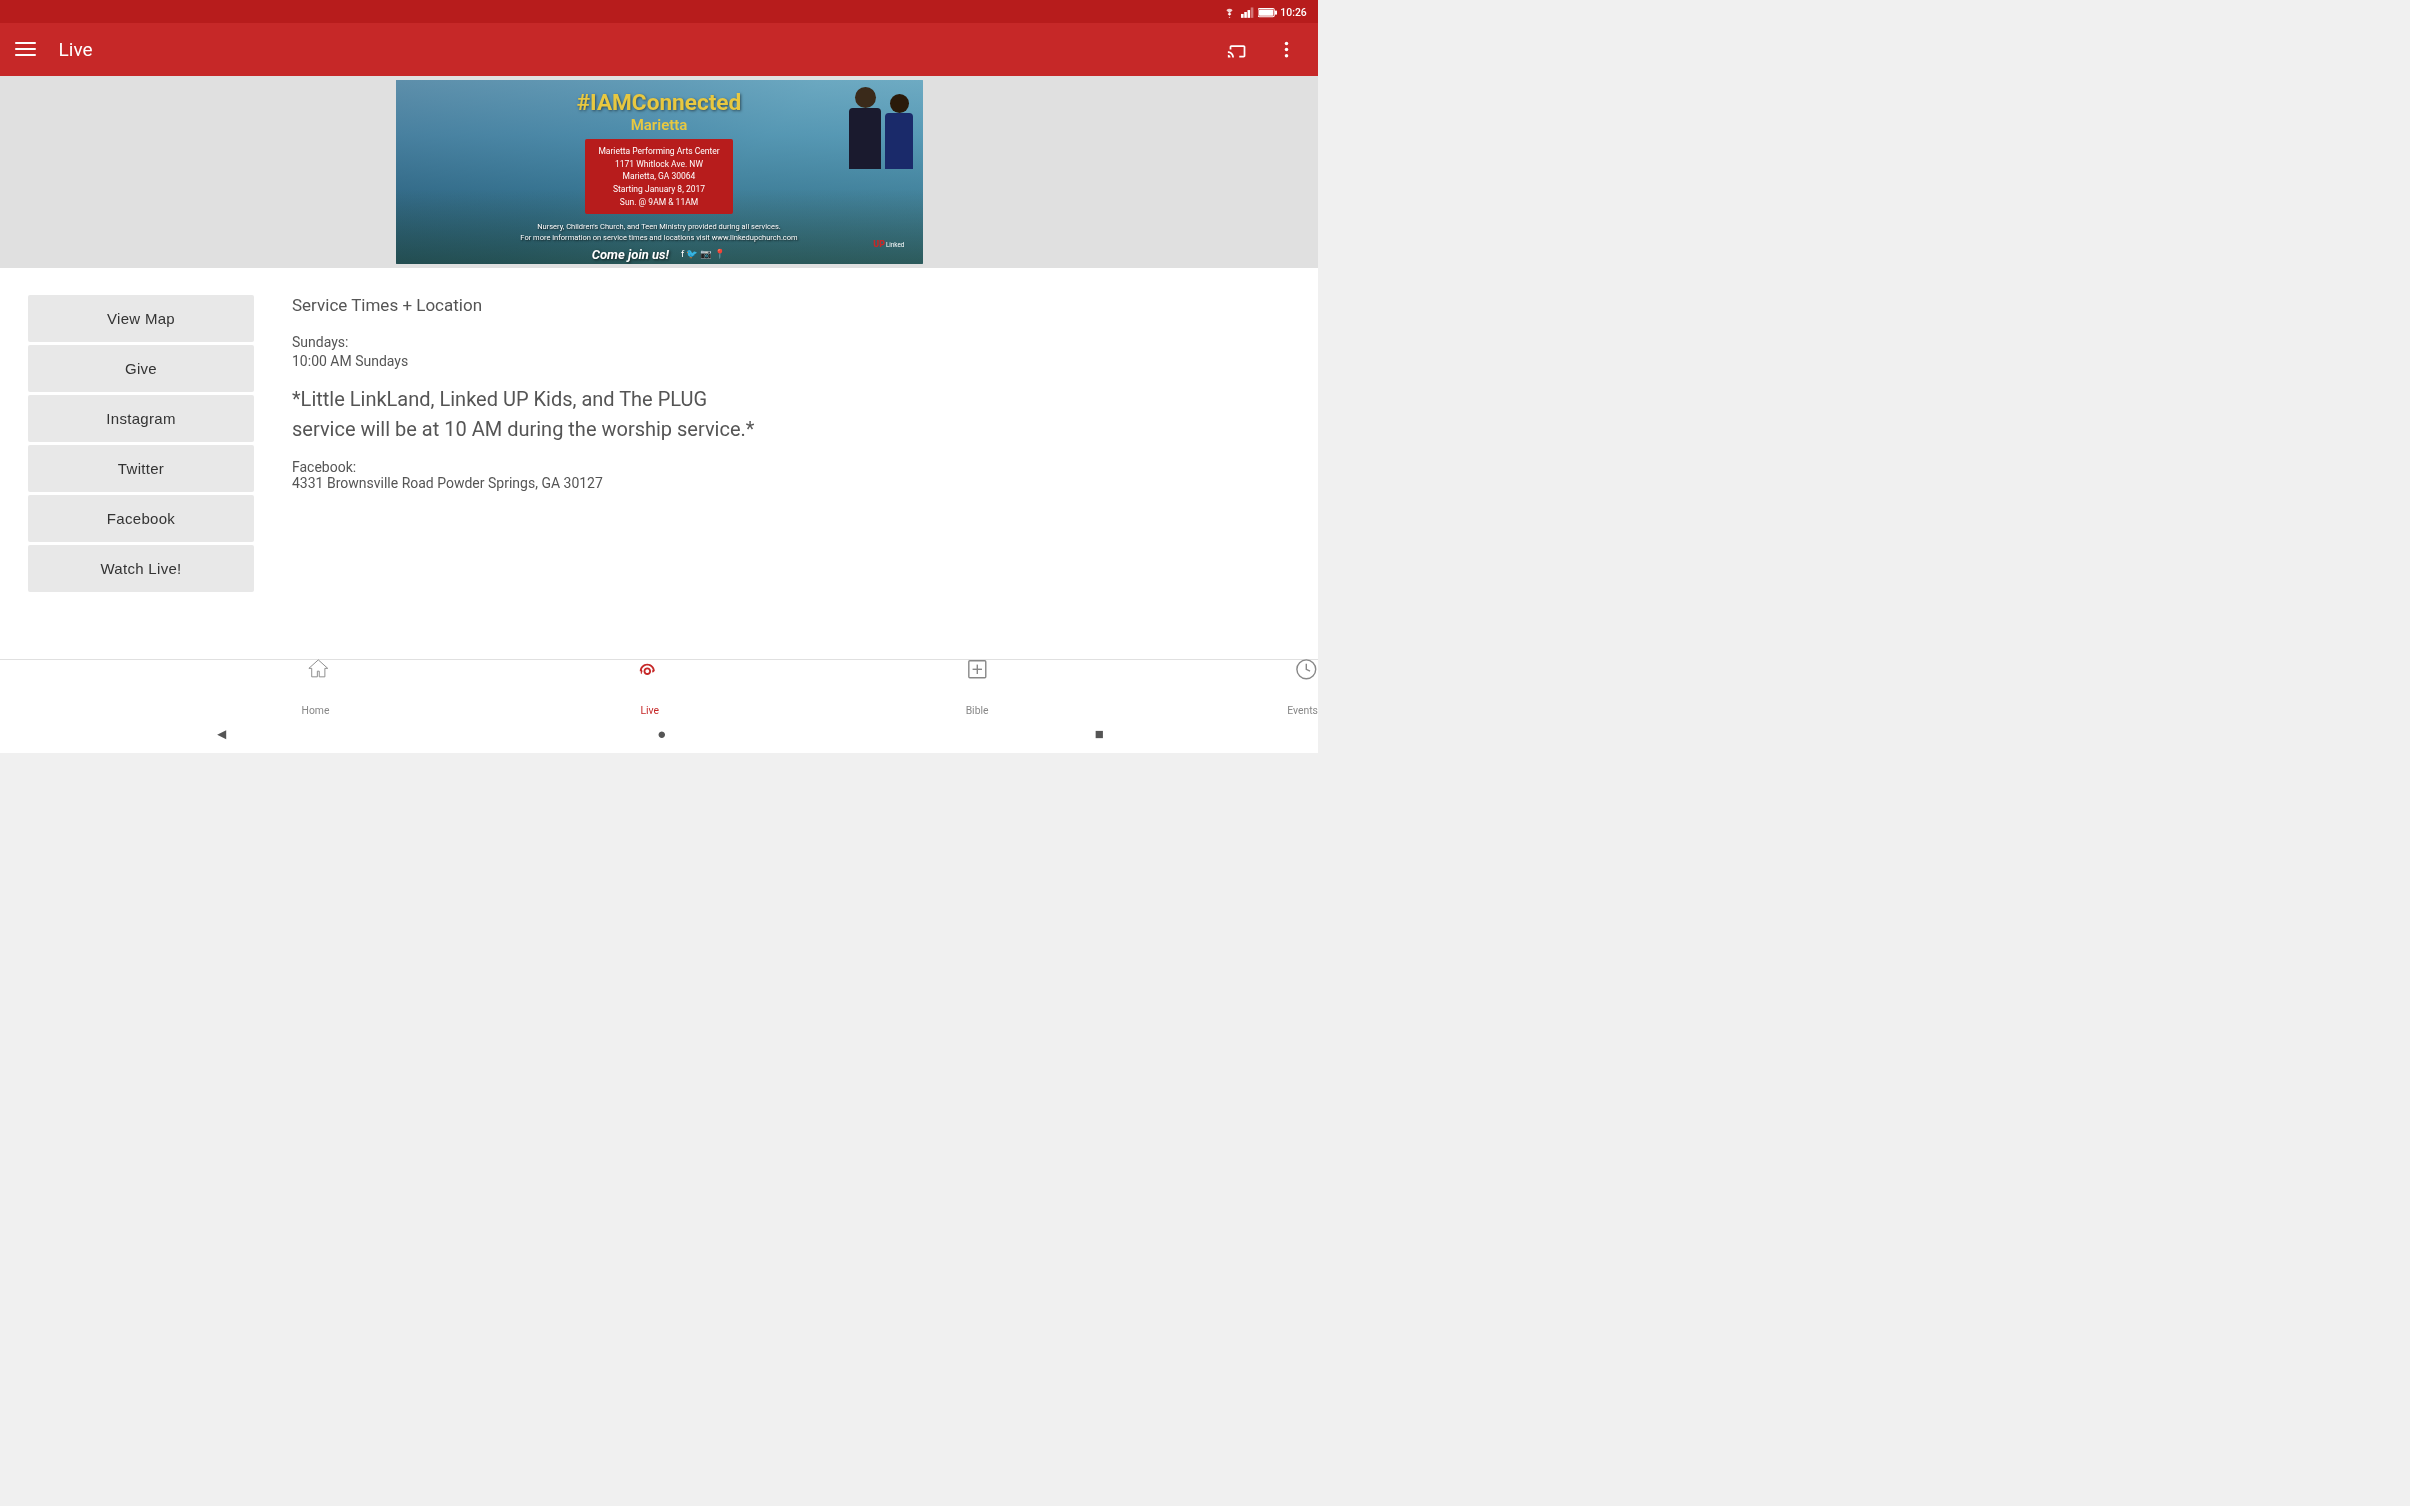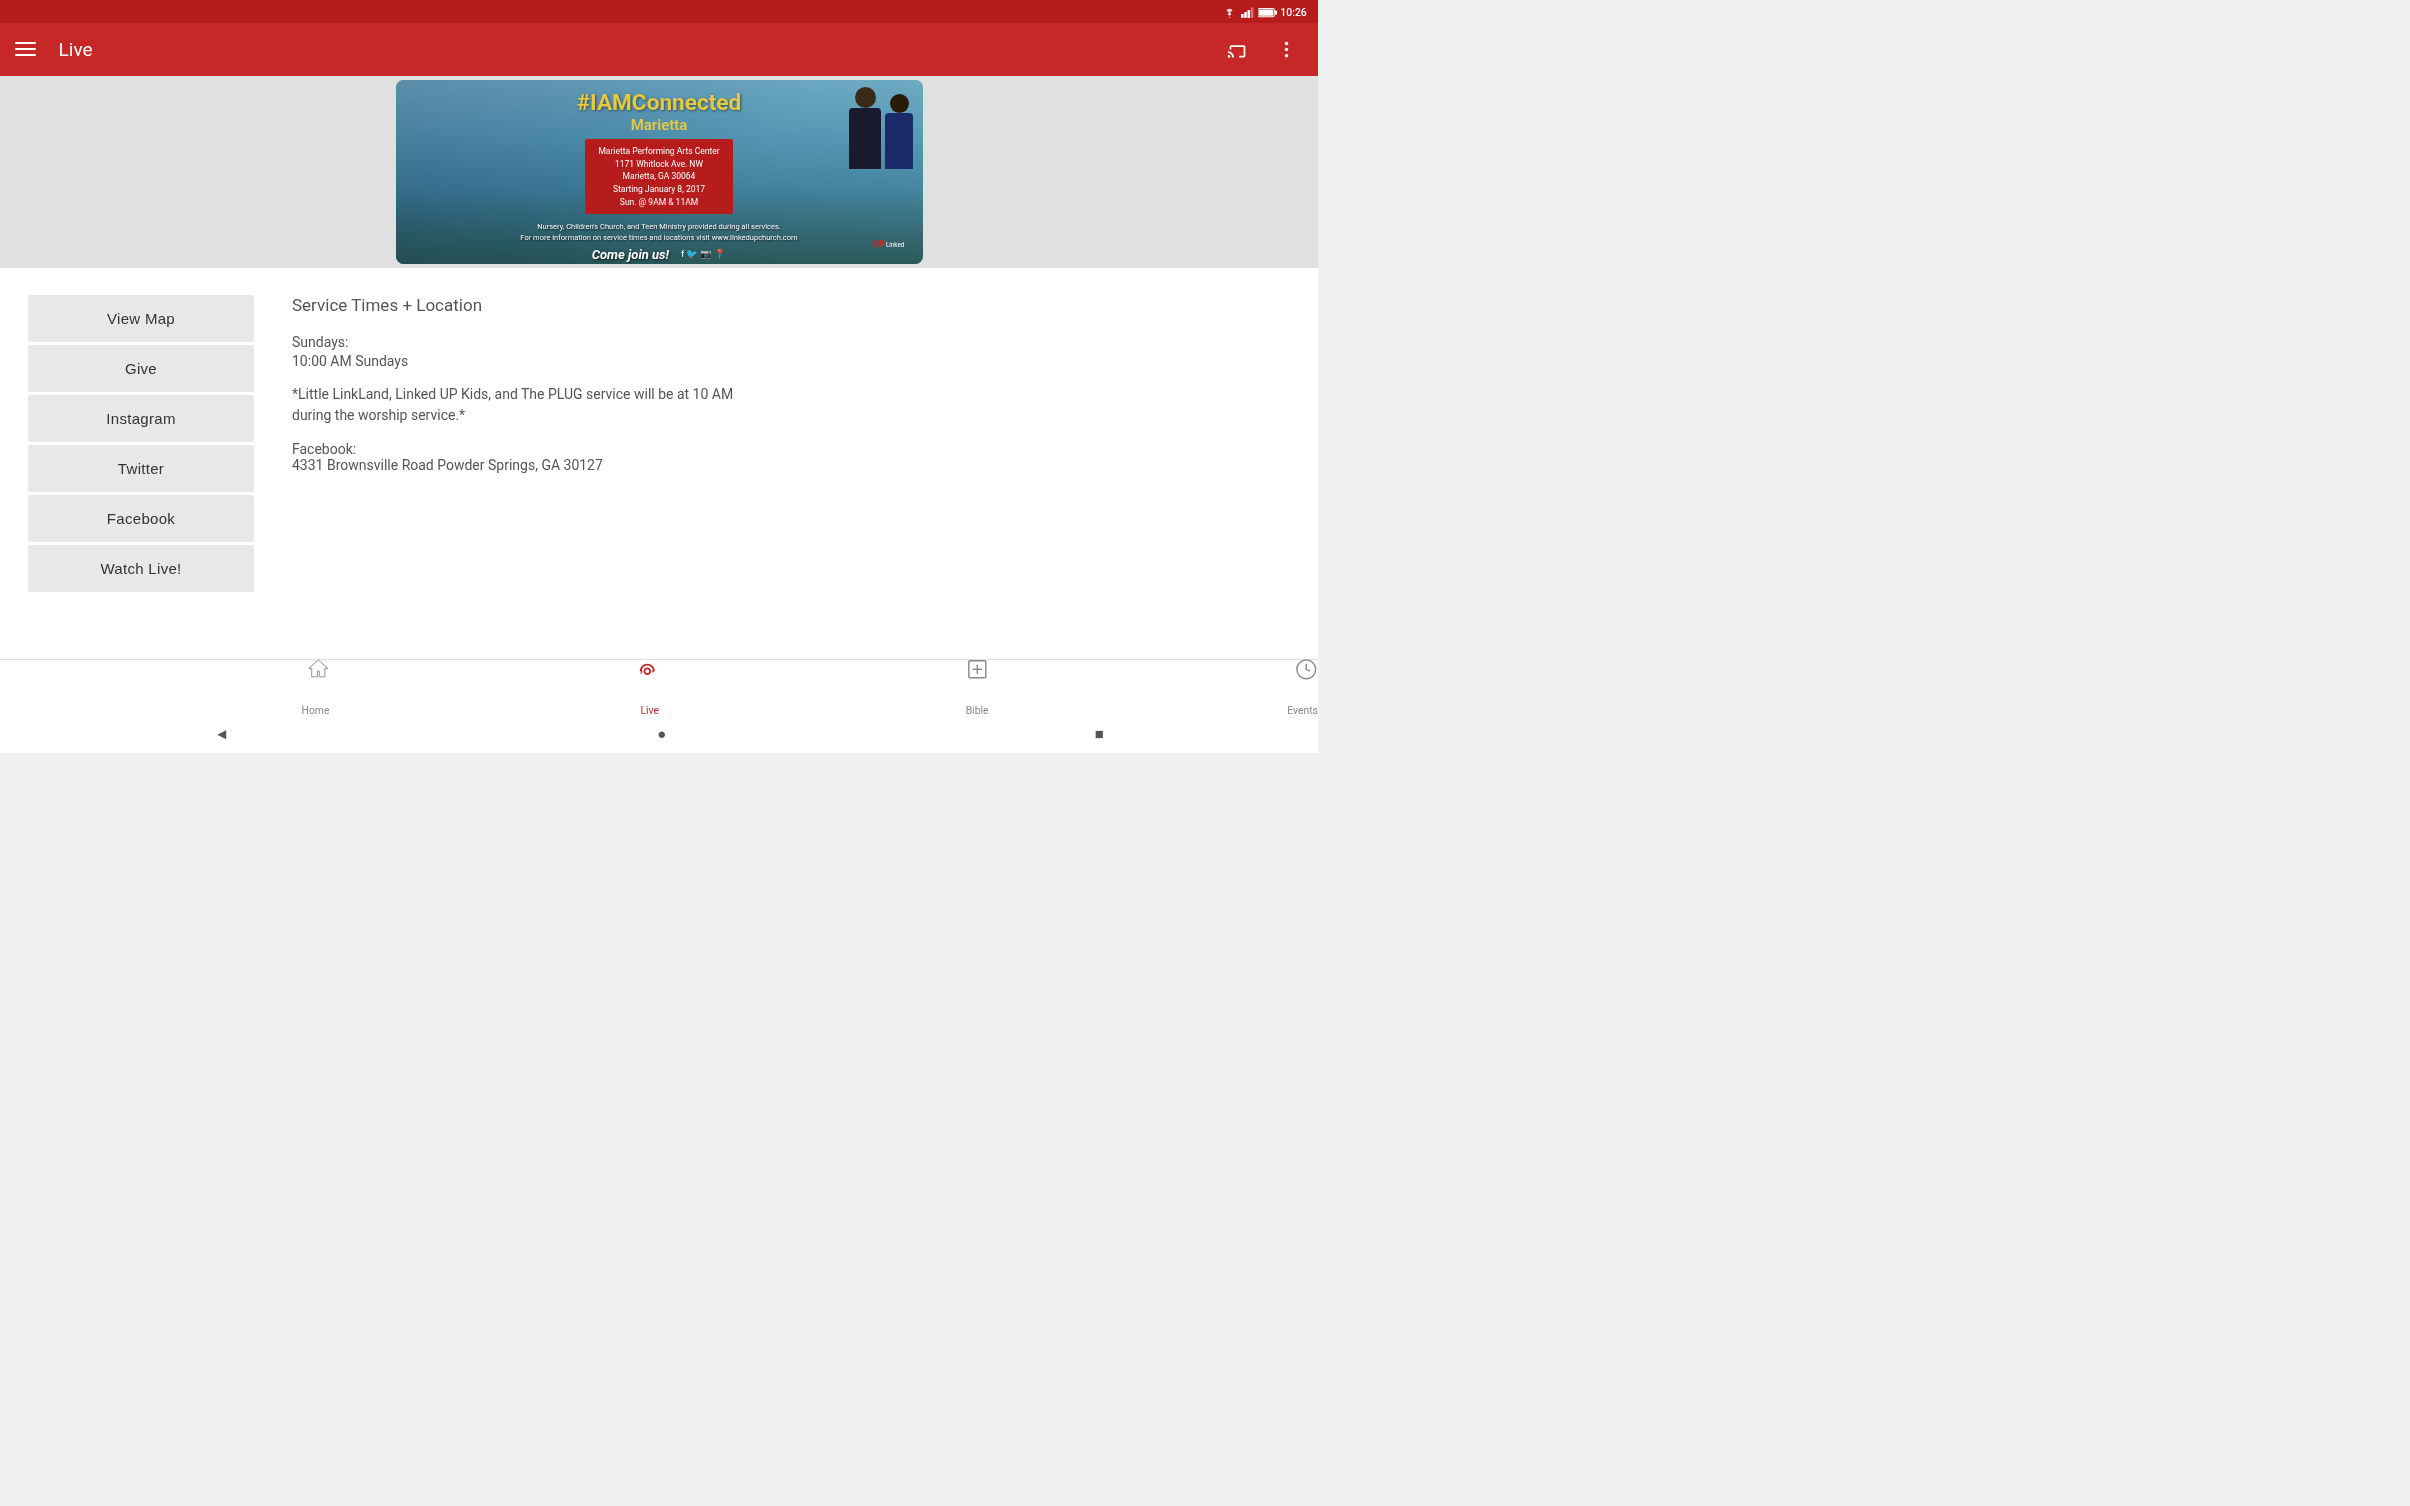--- a/index.html
+++ b/index.html
@@ -94,21 +94,21 @@
       display: flex;
       align-items: center;
       justify-content: center;
     }
     .banner {
       width: 527px;
       height: 184px;
       background: linear-gradient(135deg, #1a3a5c 0%, #2d6a8a 40%, #4a8fa6 60%, #5ba3b8 100%);
       position: relative;
       overflow: hidden;
-      border-radius: 8px;
+      border-radius: 1px;
     }
     .banner-city-bg {
       position: absolute;
       bottom: 0; left: 0; right: 0;
       height: 100%;
       background: linear-gradient(180deg, #7ab3cc 0%, #5a9ab8 30%, #3d7a96 60%, #2a5a72 100%);
       opacity: 0.7;
     }
     .banner-content {
       position: absolute;
@@ -212,21 +212,21 @@
       color: #555;
       margin-bottom: 3.8px;
       margin-top: 15px;
     }
     .info-value {
       font-size: 14px;
       color: #555;
       margin-bottom: 7.5px;
     }
     .info-note {
-      font-size: 14px;
+      font-size: 20px;
       color: #555;
       line-height: 1.5;
       margin: 15px 0;
       max-width: 471px;
     }
     .info-location-label {
       font-size: 14px;
       color: #555;
       margin-top: 15px;
     }

